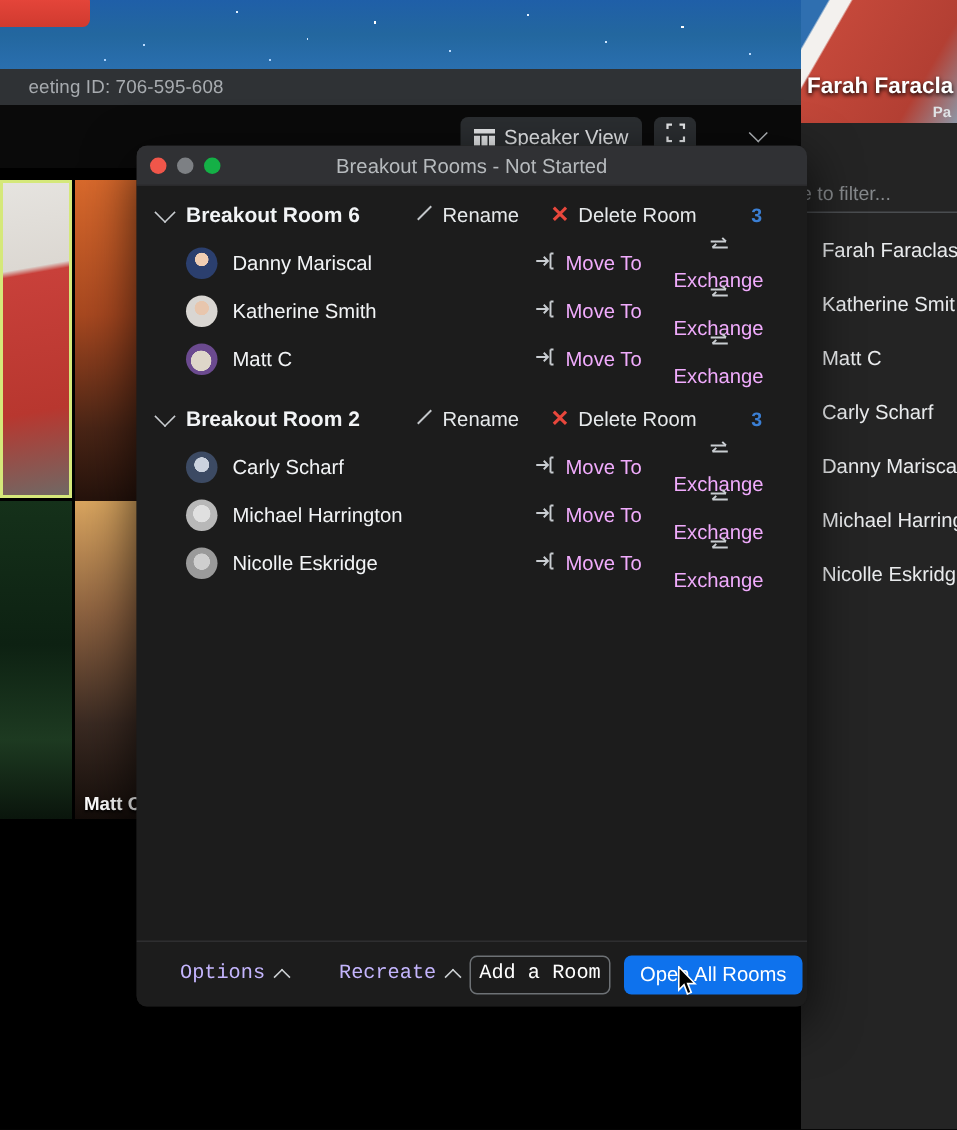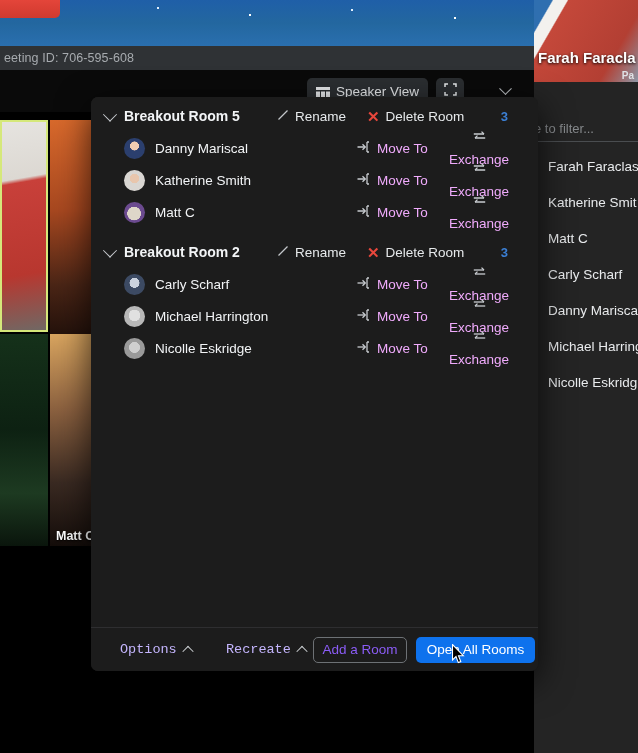--- a/index.html
+++ b/index.html
@@ -39,21 +39,21 @@
     position: absolute; left: -8px; top: -4px; width: 68px; height: 22px;
     background: linear-gradient(180deg, #e8473c, #d03a2f);
     border-radius: 5px;
   }
   .meeting-id-bar {
     position: absolute; left: 0; top: 46px; width: 534px; height: 24px;
     background: #2f3235;
     display: flex; align-items: center;
   }
   .meeting-id-text {
-    color: #a7abaf; font-size: 12.5px; padding-left: 4px; letter-spacing: .1px;
+    color: #a7abaf; font-size: 12.5px; padding-left: 19px; letter-spacing: .1px;
   }
   .view-toolbar {
     position: absolute; left: 0; top: 70px; width: 534px; height: 42px;
     background: #0a0a0a;
   }
   .speaker-view-btn {
     position: absolute; right: 106px; top: 8px; height: 26px;
     display: flex; align-items: center; gap: 6px;
     background: #2b2e31; border-radius: 5px; padding: 0 9px;
   }
@@ -203,21 +203,21 @@
   .caret-up {
     width: 8px; height: 8px; border-left: 1.7px solid #cfd3d6; border-top: 1.7px solid #cfd3d6;
     transform: rotate(45deg) translate(1px,1px);
   }
   .btn {
     position: absolute; height: 26px; border-radius: 5px;
     display: flex; align-items: center; justify-content: center;
     font-size: 13.5px; white-space: nowrap;
   }
   .btn.add {
-    left: 222px; width: 94px; border: 1px solid #6d7175; color: #8b5cf6; background: transparent;
+    left: 222px; width: 94px; border: 1px solid #6d7175; color: #ffffff; background: transparent; font-family: Liberation Mono, monospace;
   }
   .btn.open {
     left: 325px; width: 119px; background: #0e72ed; color: #fff;
   }
   .cursor {
     position: absolute; left: 452px; top: 644px; width: 13px; height: 20px; z-index: 50;
   }
 </style>
 </head>
 <body>
@@ -306,26 +306,34 @@
           </div>
         <div class="pp-item">
             <span>Nicolle Eskridg</span>
           </div>
       </div>
     </div>
   </div>
 
   <div class="dlg">
 
+    <div class="dlg-title">
+      <div class="lights">
+        <span class="lt red"></span>
+        <span class="lt yel"></span>
+        <span class="lt grn"></span>
+      </div>
+      <span class="tt">Breakout Rooms - Not Started</span>
+    </div>
 
     <div class="dlg-body">
 
       <div class="room-hdr">
         <span class="tri"></span>
-        <span class="room-name">Breakout Room 5</span>
+        <span class="room-name">Breakout Room 6</span>
         <span class="hdr-act rename">
           <span>
             <svg class="pencil" viewBox="0 0 12 12" fill="none" stroke="#c3c7ca" stroke-width="1.3">
                 <path d="M1.5 10.5 L10.5 1.5"></path>
               </svg>
           </span>
           <span>Rename</span>
         </span>
         <span class="hdr-act del">
           <span class="xmark">✕</span>

